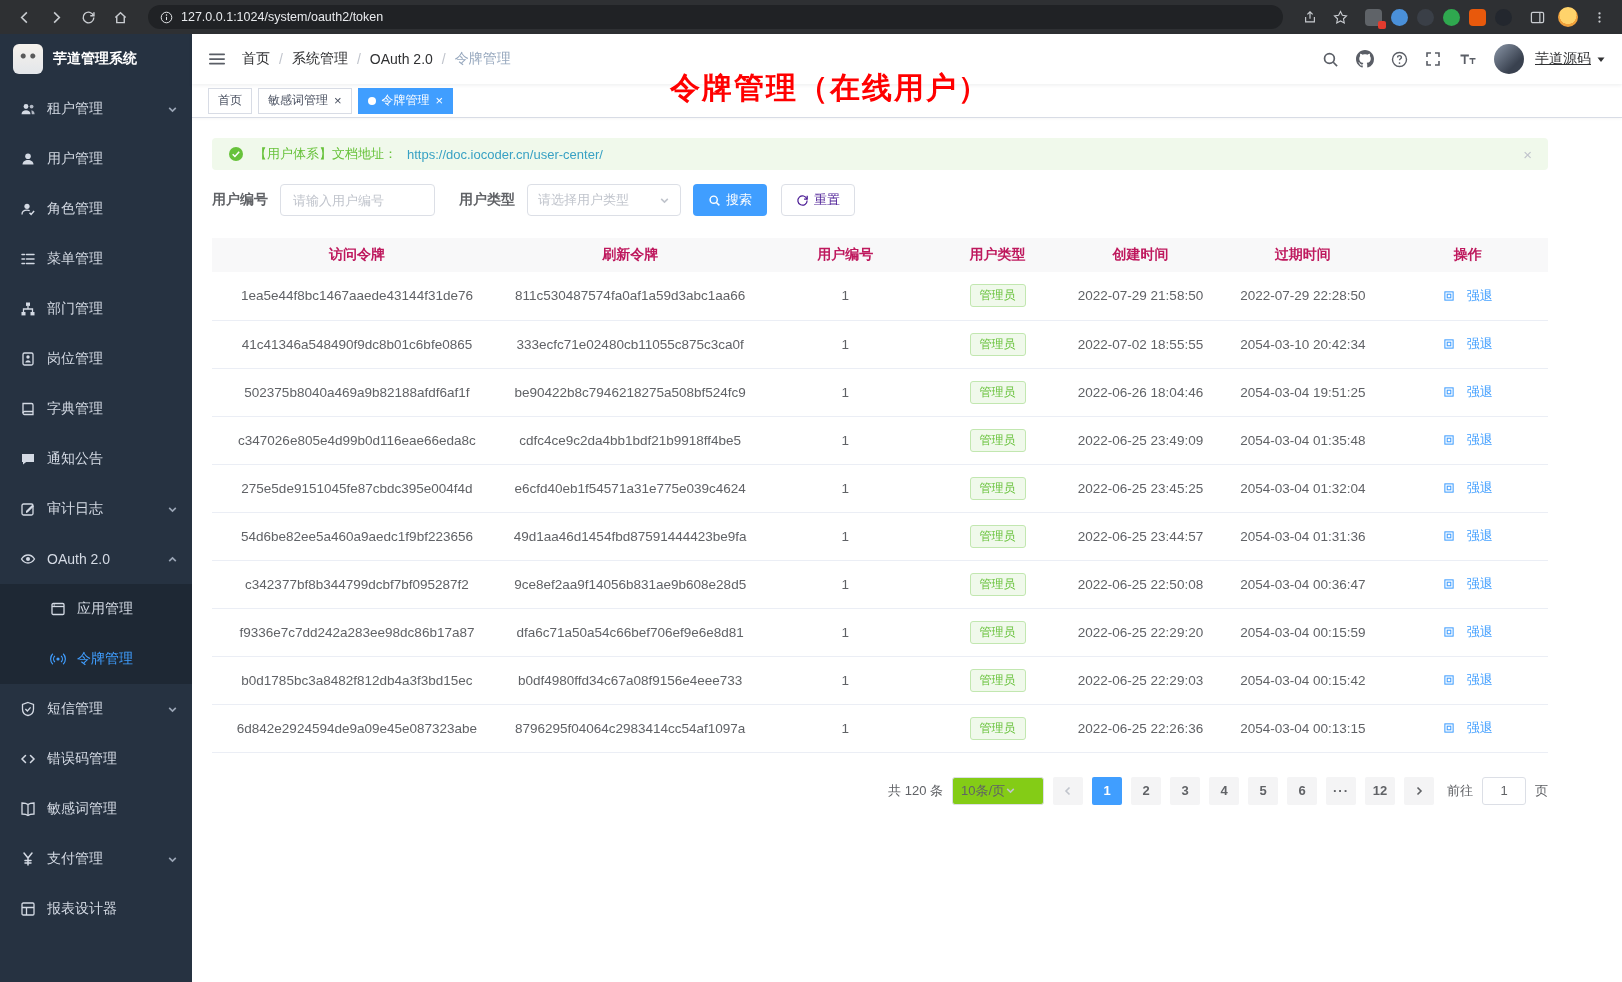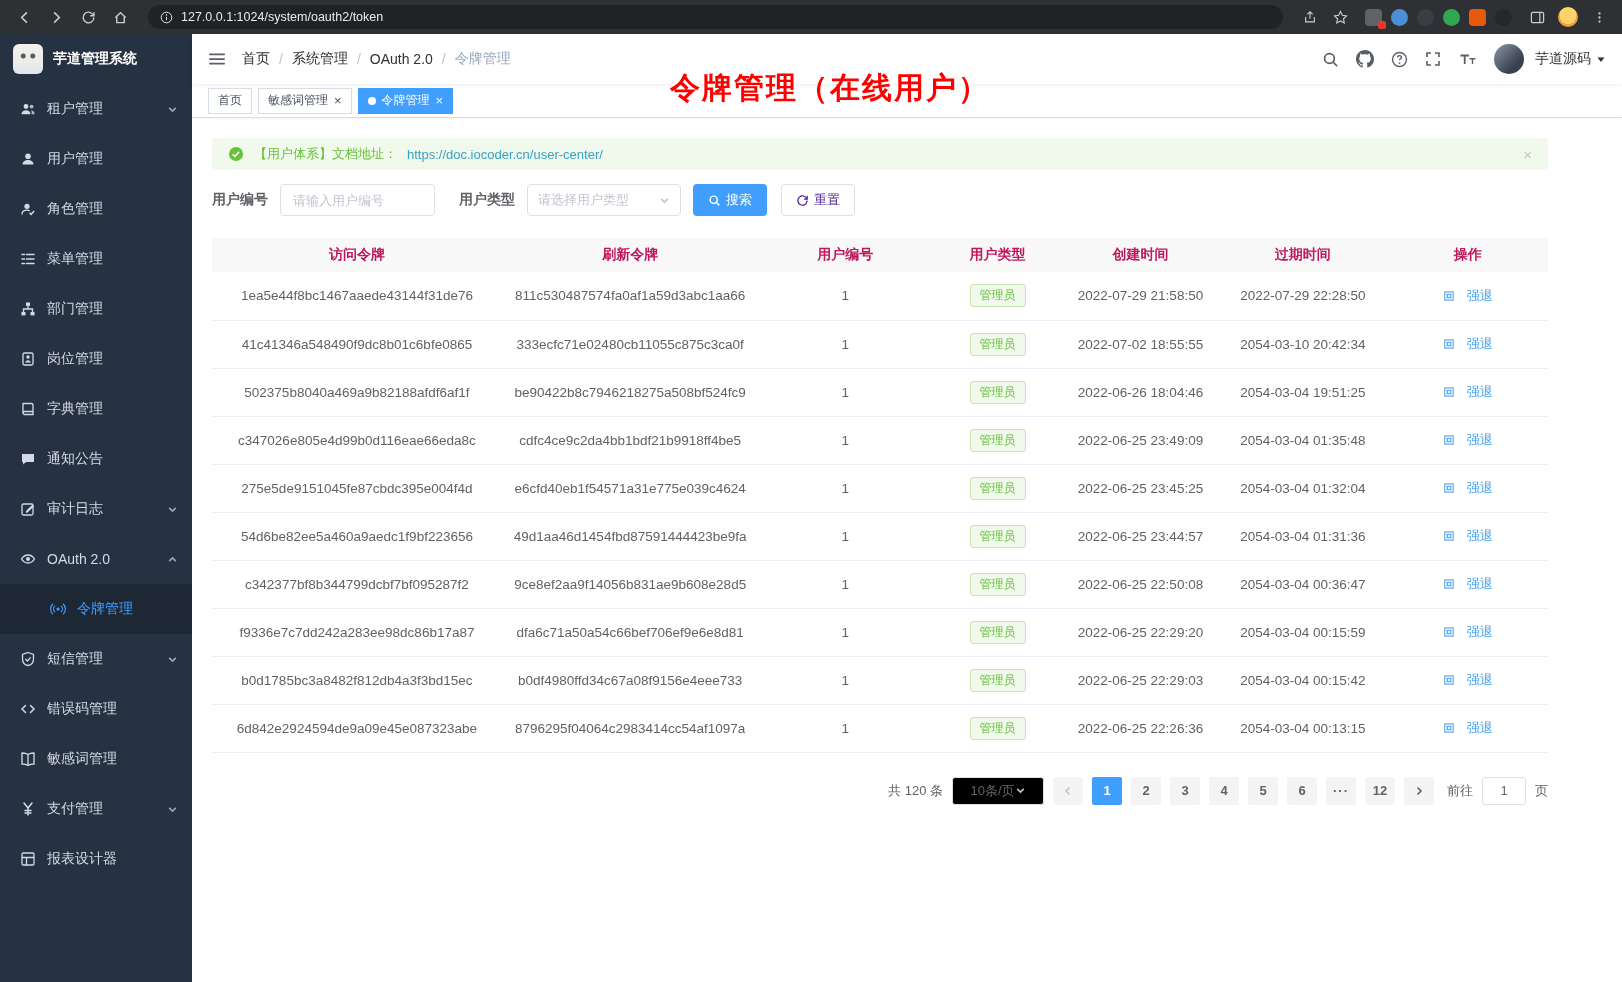--- a/index.html
+++ b/index.html
@@ -44,21 +44,21 @@
   
   .topbar { height:50px; background:#fff; display:flex; align-items:center; padding:0 16px; box-shadow:0 1px 4px rgba(0,21,41,.08); position:relative; z-index:3; }
   .hamburger { color:#5a5e66; margin-right:16px; cursor:pointer; display:flex; }
   .breadcrumb { display:flex; align-items:center; gap:9px; font-size:14px; }
   .crumb { color:#303133; cursor:pointer; }
   .crumb.last { color:#97a8be; cursor:default; }
   .crumb-sep { color:#c0c4cc; }
   .topbar-right { margin-left:auto; display:flex; align-items:center; gap:17px; color:#5a5e66; }
   .tb-icon { display:flex; cursor:pointer; }
   .avatar { width:30px; height:30px; border-radius:50%; background:linear-gradient(135deg,#8b97a8 0%,#39414f 70%); cursor:pointer; flex:none; }
-  .user-name { font-size:14px; color:#303133; display:flex; align-items:center; gap:5px; cursor:pointer; margin-left:-6px; }
+  .user-name { font-size:14px; color:#303133; display:flex; align-items:center; gap:5px; cursor:pointer; margin-left:-6px;text-decoration:underline; }
 
   
   .tabs-bar { height:34px; background:#fff; border-bottom:1px solid #d8dce5; display:flex; align-items:center; padding:0 16px; gap:6px; box-shadow:0 1px 3px rgba(0,0,0,.04); position:relative; z-index:2; }
   .tab { height:26px; padding:0 9px; border:1px solid #d8dce5; display:inline-flex; align-items:center; gap:6px; font-size:12px; color:#495060; background:#fff; cursor:pointer; white-space:nowrap; }
   .tab .dot { width:8px; height:8px; border-radius:50%; background:#fff; }
   .tab.active { background:var(--primary,#409eff); border-color:var(--primary,#409eff); color:#fff; }
   .tab .close { font-size:13px; line-height:1; }
 
   
   .content { flex:1; position:relative; padding:20px 74px 0 20px; background:#fff; min-width:0; }
@@ -79,21 +79,21 @@
   .btn-default { background:#fff; border-color:#dcdfe6; color:#4c1d95; margin-left:14px; }
 
   .table { width:100%; border-collapse:collapse; margin-top:22px; table-layout:fixed; }
   .table th { background:#f8f8f9; color:#be185d; font-weight:700; font-size:14px; height:34px; text-align:center; white-space:nowrap; overflow:hidden; }
   .table td { height:48px; text-align:center; font-size:13.5px; color:#606266; border-bottom:1px solid #ebeef5; white-space:nowrap; overflow:hidden; }
   .tag-success { background:#f0f9eb; border:1px solid #c2e7b0; color:var(--success,#67c23a); font-size:12px; padding:2px 9px; border-radius:3px; display:inline-block; }
   .action-link { color:var(--primary,#409eff); font-size:13px; display:inline-flex; align-items:center; gap:12px; cursor:pointer; }
   .al-icon { display:flex; }
 
   .pagination { display:flex; align-items:center; justify-content:flex-end; margin-top:24px; gap:9px; font-size:13px; color:#606266; }
-  .pg-size { width:92px; height:28px; border:1px solid #dcdfe6; border-radius:3px; background:#000000; display:flex; align-items:center; justify-content:center; padding:0 8px; cursor:pointer; }
+  .pg-size { width:92px; height:28px; border:1px solid #dcdfe6; border-radius:3px; background:#84cc16; display:flex; align-items:center; justify-content:flex-start; padding:0 8px; cursor:pointer; }
   .pg-btn { min-width:30px; height:28px; background:#f4f4f5; border-radius:2px; display:inline-flex; align-items:center; justify-content:center; color:#606266; font-weight:600; cursor:pointer; padding:0 4px; }
   .pg-btn.active { background:var(--primary,#409eff); color:#fff; }
   .pg-btn.arrow.disabled { color:#c0c4cc; }
   .pg-btn.more { letter-spacing:1px; font-weight:700; }
   .page-list { display:inline-flex; gap:9px; }
   .pg-goto-label { margin-left:4px; }
   .pg-goto-input { width:44px; height:28px; border:1px solid #dcdfe6; border-radius:3px; text-align:center; font-size:13px; color:#606266; outline:none; font-family:inherit; }
 
   .annotation { position:absolute; left:670px; top:68px; font-size:30px; font-weight:700; color:var(--annotation,#ff0000); letter-spacing:2px; z-index:20; white-space:nowrap; pointer-events:none; }
 </style>
@@ -285,20 +285,31 @@
               <circle cx="8" cy="8" r="2" fill="currentColor" stroke="none"></circle>
             </svg>
           </span>
       <span class="mi-label">OAuth 2.0</span>
       <span class="mi-chevron up">
             <svg width="11" height="11" viewBox="0 0 10 10" fill="none" stroke="currentColor" stroke-width="1.5">
               <path d="M2 3.5l3 3 3-3"></path>
             </svg>
           </span>
     </div>
+        <div class="menu-item child">
+      <span class="mi-icon">
+            <svg width="16" height="16" viewBox="0 0 16 16" fill="none" stroke="currentColor" stroke-width="1.3">
+              <rect x="2" y="2.5" width="12" height="11" rx="1.2"></rect>
+              <path d="M2 5.5h12"></path>
+              <circle cx="4.2" cy="4" r=".7" fill="currentColor" stroke="none"></circle>
+            </svg>
+          </span>
+      <span class="mi-label">应用管理</span>
+
+    </div>
         <div class="menu-item child active">
       <span class="mi-icon">
             <svg width="16" height="16" viewBox="0 0 16 16" fill="none" stroke="currentColor" stroke-width="1.3">
               <circle cx="8" cy="8" r="1.6" fill="currentColor" stroke="none"></circle>
               <path d="M4.9 11.1a4.4 4.4 0 0 1 0-6.2M11.1 4.9a4.4 4.4 0 0 1 0 6.2M2.8 13.2a7.3 7.3 0 0 1 0-10.4M13.2 2.8a7.3 7.3 0 0 1 0 10.4" stroke-width="1.2"></path>
             </svg>
           </span>
       <span class="mi-label">令牌管理</span>
 
     </div>

